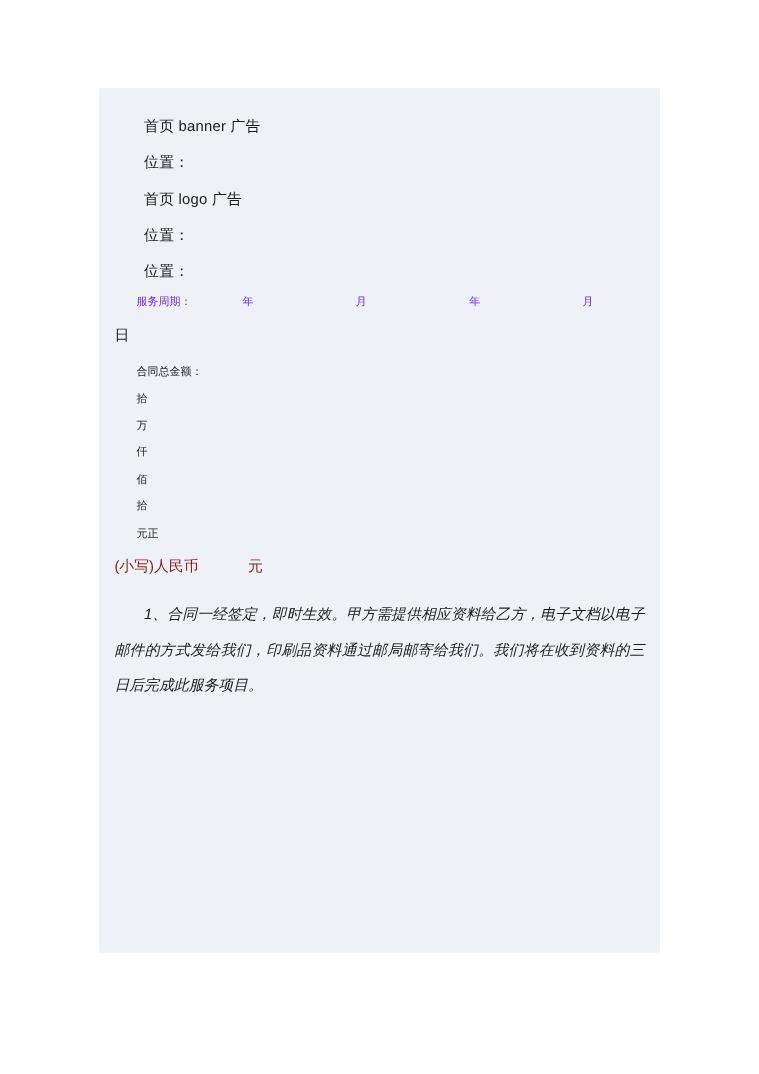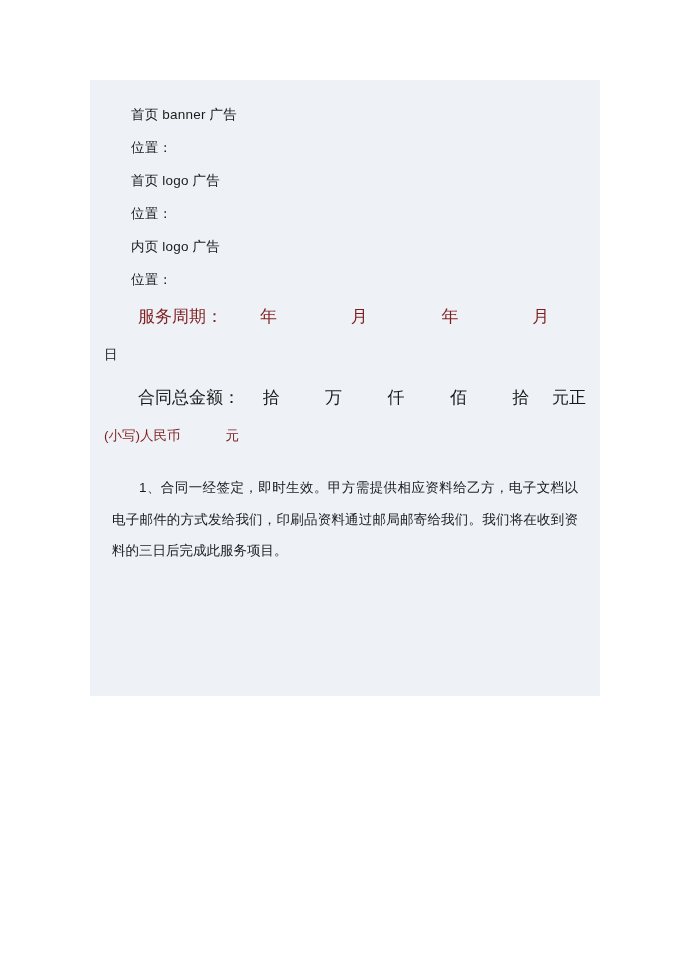--- a/index.html
+++ b/index.html
@@ -17,97 +17,98 @@
     width: 690px;
     height: 976px;
     background: #ffffff;
     overflow: hidden;
   }
   .content-block {
     position: absolute;
     left: 90px;
     top: 80px;
     width: 510px;
-    height: 616px;
+    height: 786px;
     background: #eef2f7;
     box-sizing: border-box;
     padding: 18px 14px 10px 14px;
   }
   .para {
     font-size: 13.5px;
     line-height: 2.45;
     color: #1a1a1a;
     margin: 0;
     text-align: justify;
     letter-spacing: 0.2px;
   }
   .para.indent {
     text-indent: 2em;
   }
   .label-line {
     display: flex;
     align-items: baseline;
-    font-size: 17px;
+    font-size: 10px;
     line-height: 2.45;
-    color: #7f1d1d;
+    color: #6d28d9;
     padding-left: 2em;
     font-family: Liberation Serif, serif;
   }
   .label-line .lead {
     white-space: pre;
   }
   .label-line .slot {
     flex: 1 1 auto;
     text-align: center;
     white-space: pre;
   }
   .wrap-tail {
     font-size: 13.5px;
     line-height: 2.45;
     color: #1a1a1a;
   }
   .amount-line {
     display: flex;
     align-items: flex-start;
-    font-size: 17px;
+    font-size: 10px;
     line-height: 2.45;
     color: #1a1a1a;
     padding-left: 2em;
+    flex-direction: column;
   }
   .amount-line .lead { white-space: pre; }
   .amount-line .slot { flex: 1 1 auto; text-align: center; white-space: pre; }
   .amount-line .tail { white-space: pre; }
   .currency-line {
     font-size: 13.5px;
     line-height: 2.45;
     color: #7f1d1d;
     white-space: pre;
   }
   .body-para {
     font-size: 13.5px;
     line-height: 2.35;
     color: #1a1a1a;
     text-indent: 2em;
     text-align: justify;
-    margin: 8px;
+    margin: 0;
+    font-style: italic;
   }
   .gap-sm { height: 6px; }
   .gap-md { height: 12px; }
 </style>
 </head>
 <body>
 
 <div class="page">
   <div class="content-block">
 
     <p class="para indent">首页 banner 广告</p>
     <p class="para indent">位置：</p>
     <p class="para indent">首页 logo 广告</p>
     <p class="para indent">位置：</p>
-    <p class="para indent">内页 logo 广告</p>
     <p class="para indent">位置：</p>
 
     <div class="label-line">
       <span class="lead">服务周期：</span>
       <span class="slot">年</span>
       <span class="slot">月</span>
       <span class="slot">年</span>
       <span class="slot">月</span>
     </div>
     <div class="wrap-tail">日</div>

